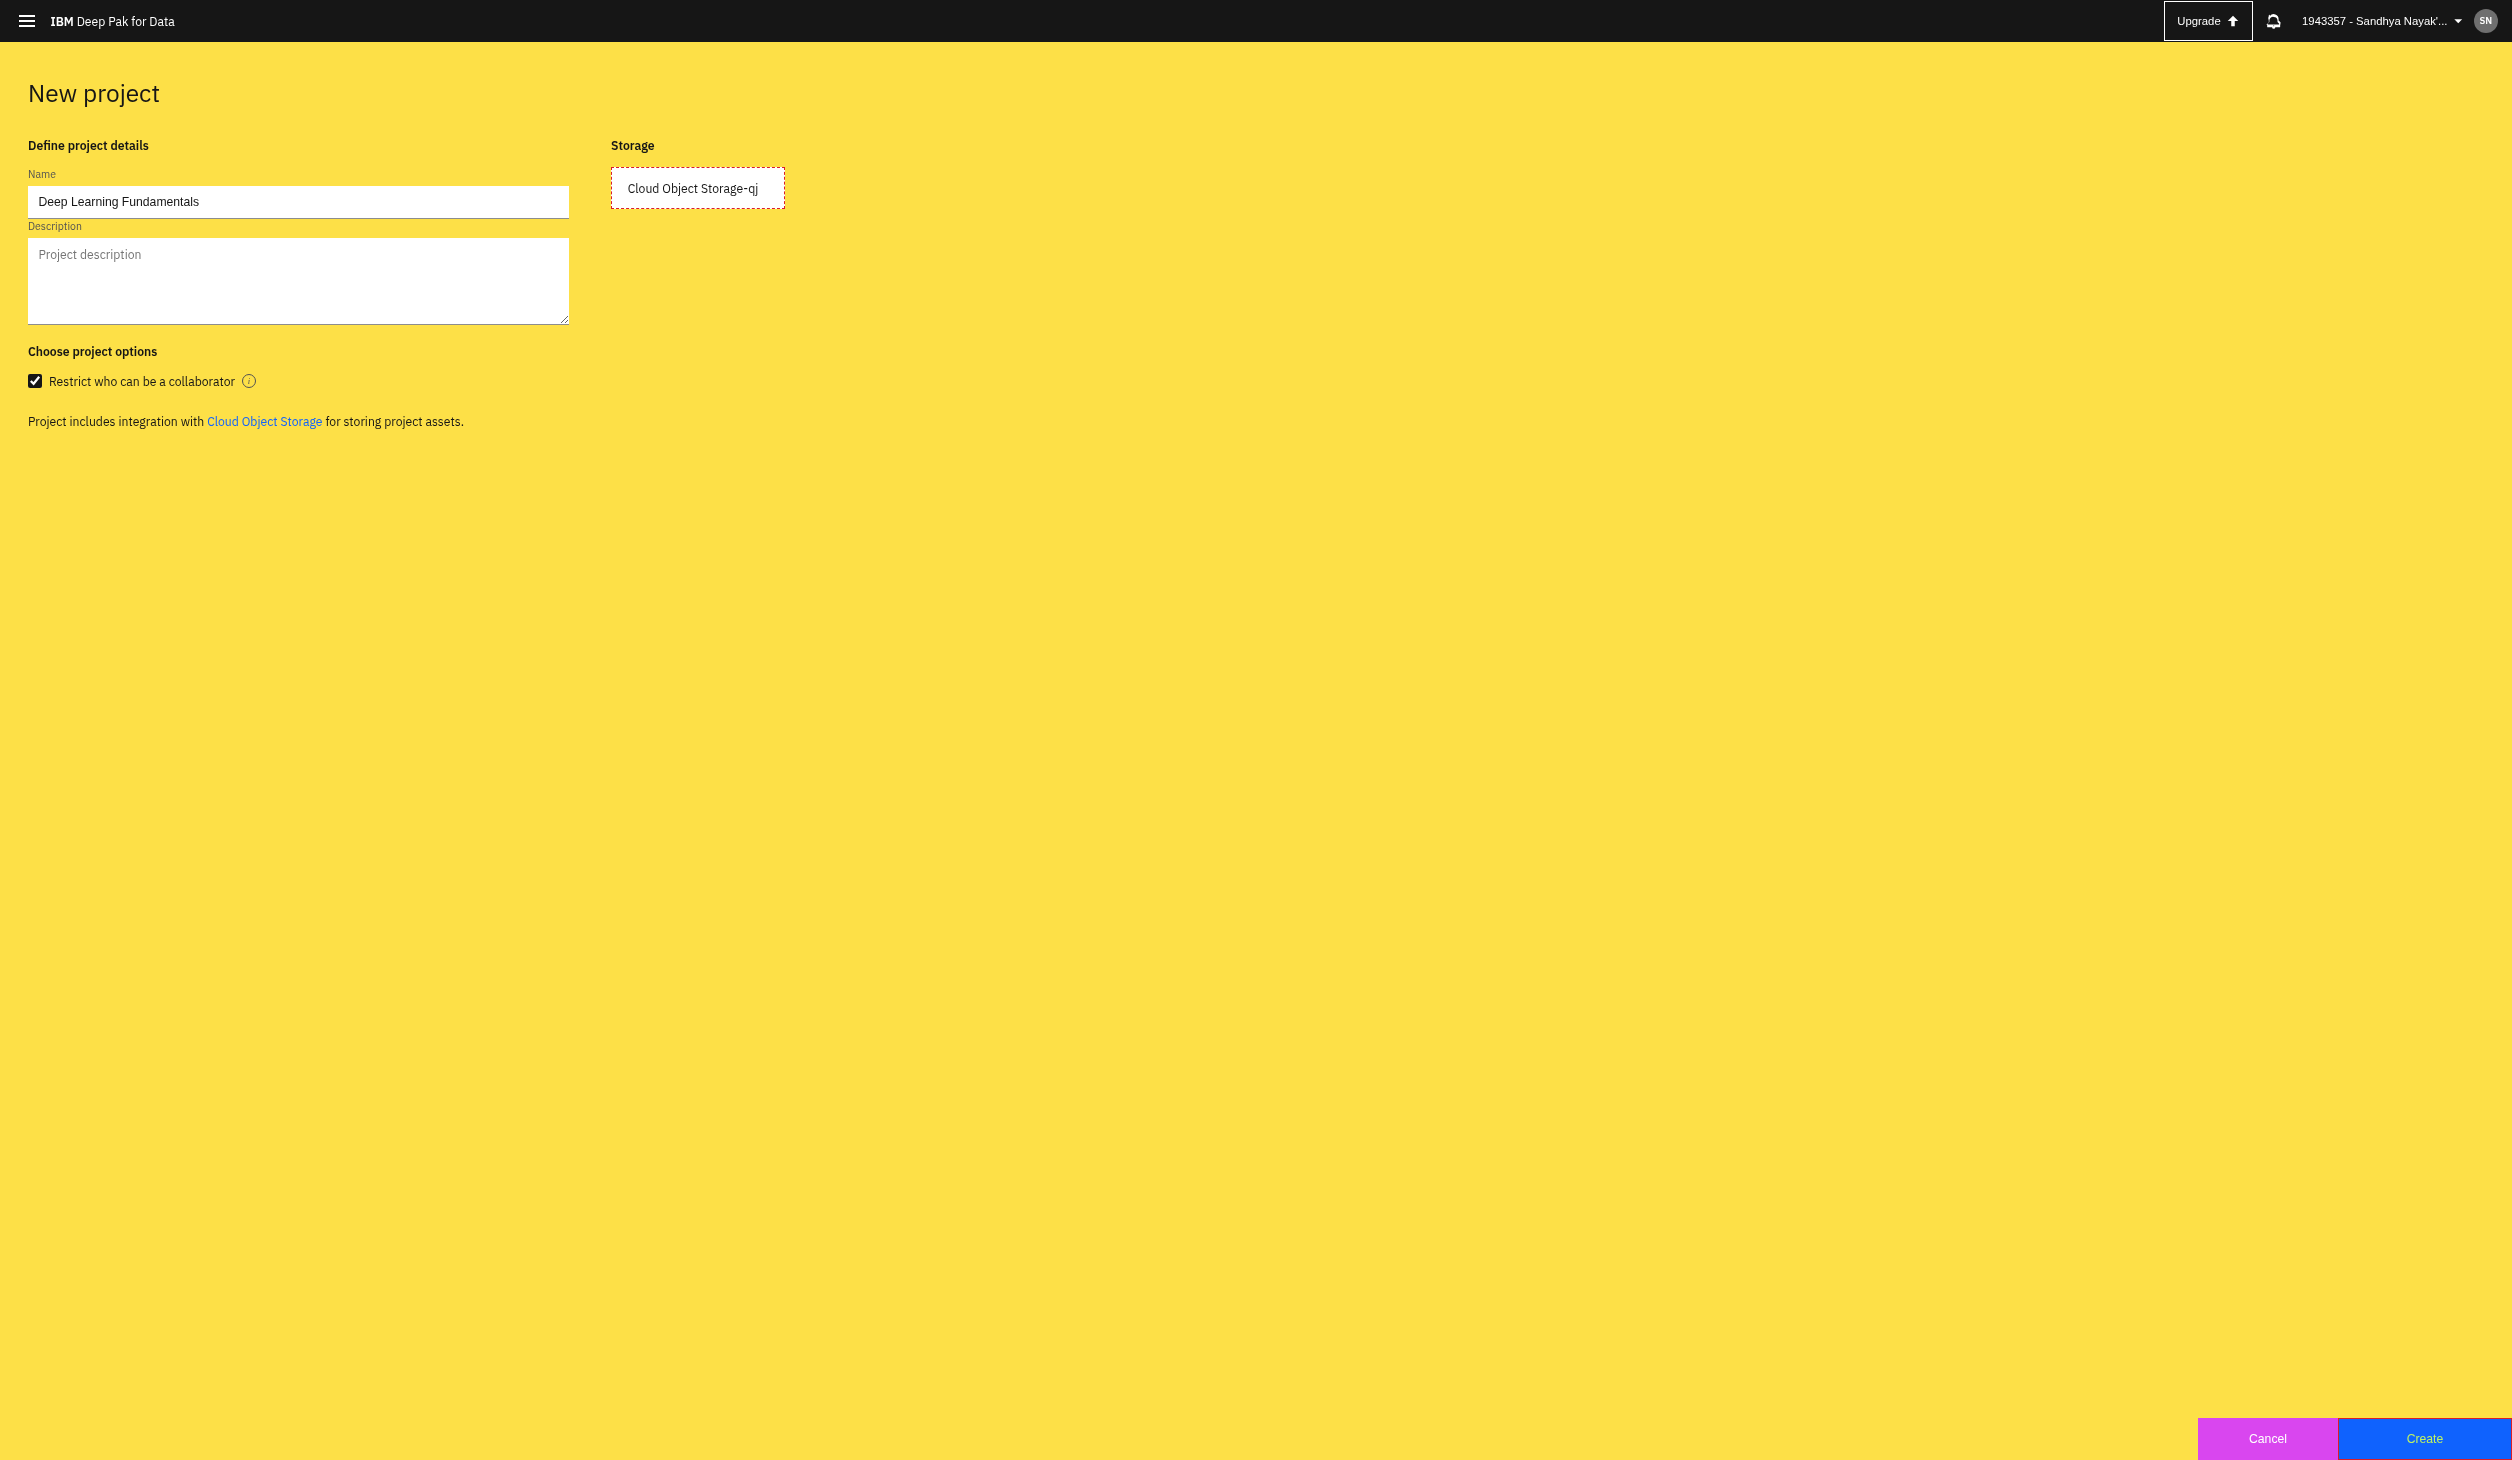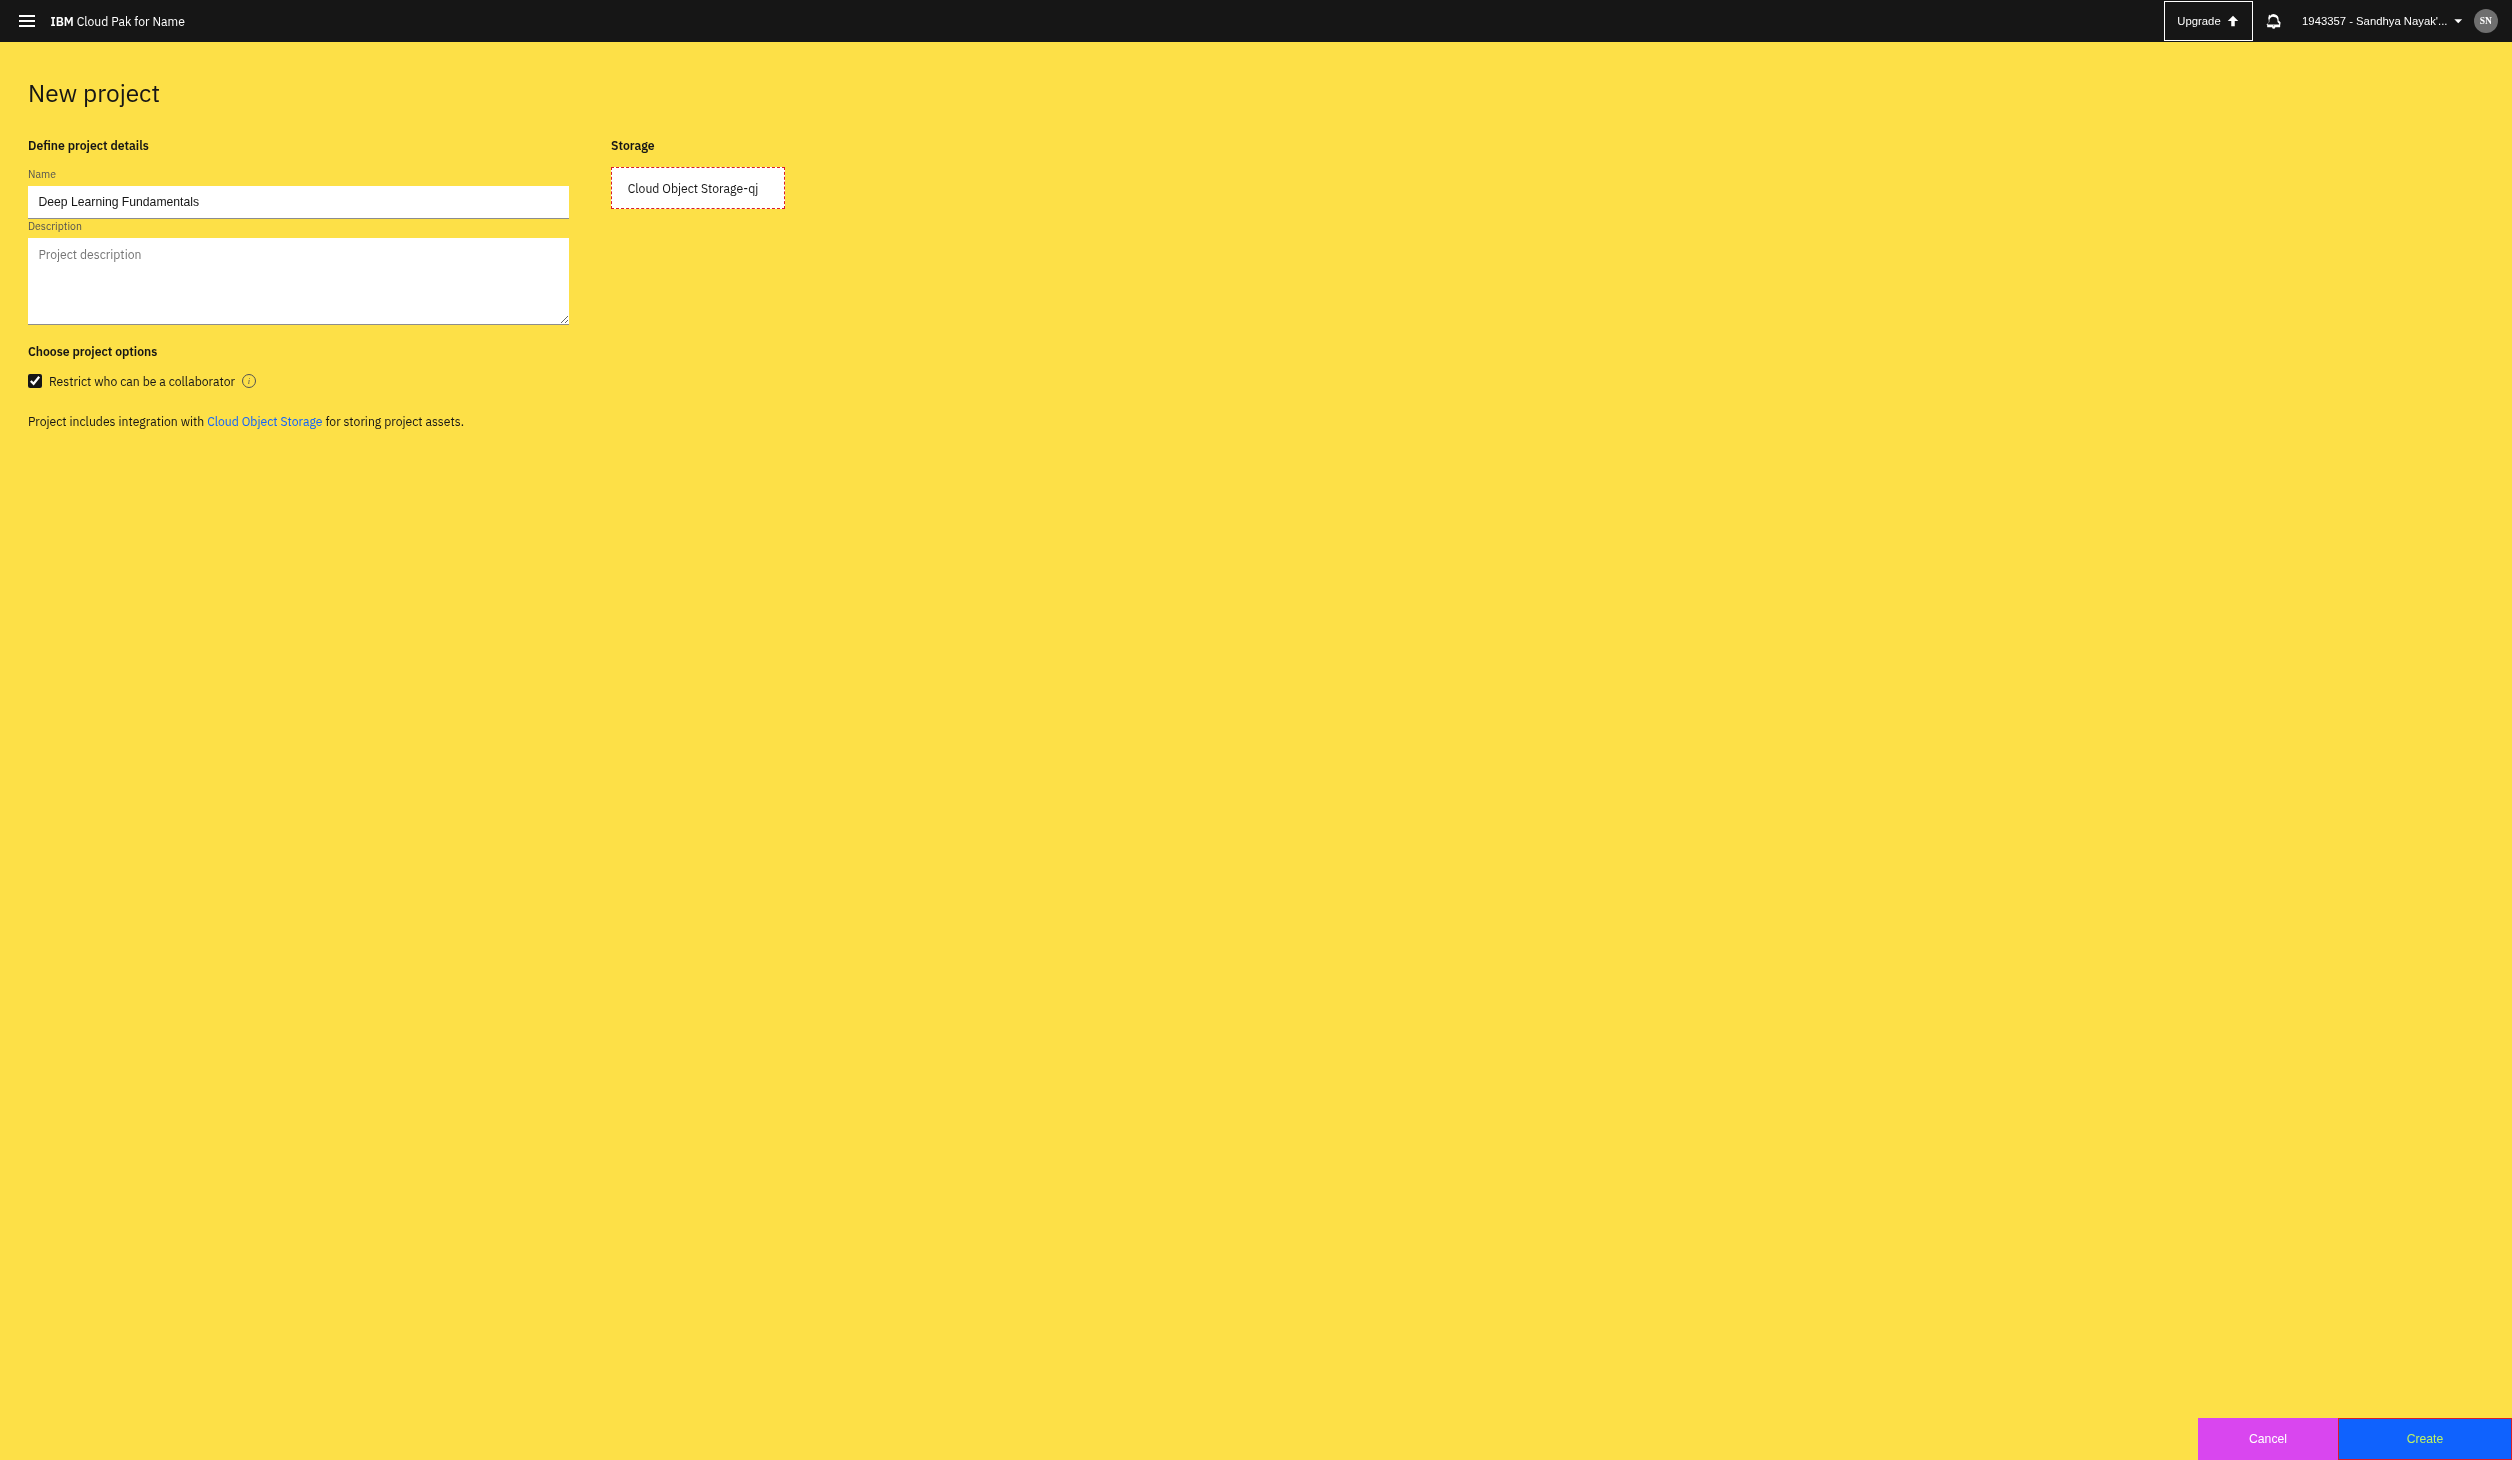--- a/index.html
+++ b/index.html
@@ -110,21 +110,20 @@
       height: 24.4px;
       border-radius: 50%;
       background: #6f6f6f;
       display: flex;
       align-items: center;
       justify-content: center;
       font-size: 9.6px;
       font-weight: 600;
       color: #fff;
       flex-shrink: 0;
-      font-family: Liberation Serif, serif;
     }
 
     
     .main-content {
       flex: 1;
       background: #fde047;
       padding: 35px 28px 0 28px;
     }
 
     .page-title {
@@ -288,21 +287,21 @@
 </head>
 <body>
 
 <nav class="topnav">
   <div class="topnav-menu-icon">
     <span></span>
     <span></span>
     <span></span>
   </div>
   <span class="topnav-brand">
-    <strong>IBM</strong> <span>Cloud Pak for Name</span>
+    <strong>IBM</strong> <span>Deep Pak for Data</span>
   </span>
   <div class="topnav-actions">
     <button class="upgrade-btn">
       <span>Upgrade</span>
       <svg viewBox="0 0 16 16" fill="none" xmlns="http://www.w3.org/2000/svg">
         <path d="M8 2L14 8H10V14H6V8H2L8 2Z" fill="white"></path>
       </svg>
     </button>
     <button class="topnav-icon-btn">
       <svg width="17.4" height="17.4" viewBox="0 0 32 32" fill="white">

